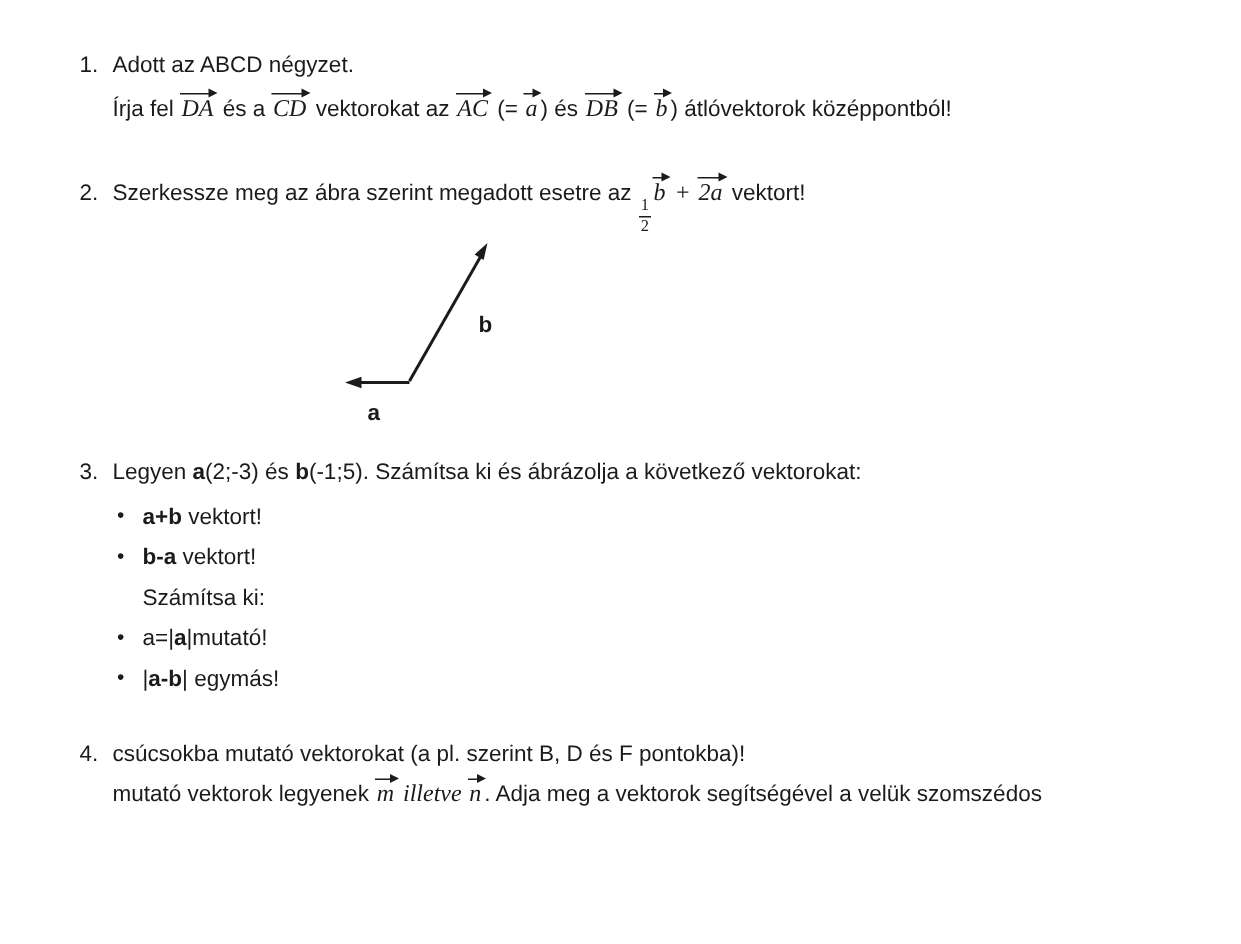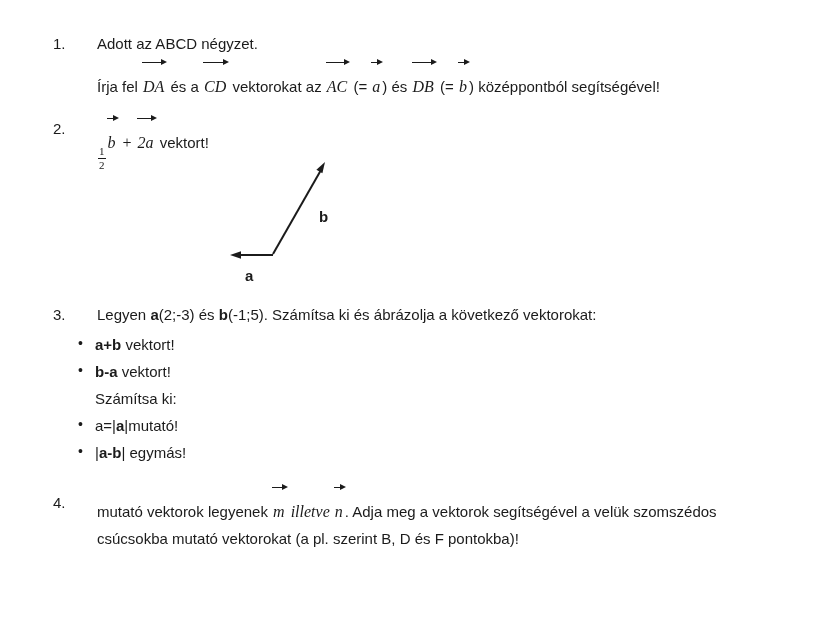--- a/index.html
+++ b/index.html
@@ -7,36 +7,36 @@
   body {
     position:relative;
     background:#ffffff;
     color:#1b1b1b;
     font-family:"Liberation Sans","DejaVu Sans",sans-serif;
     font-size:15px;
     overflow:hidden;
   }
   .problem { position:absolute; left:53px; width:745px; }
   .pnum { position:absolute; left:0; top:0; line-height:18px; }
-  .ptext { margin-left:44px; }
+  .ptext { margin-left:22px; }
   .line { white-space:nowrap; line-height:18px; }
   b, .bold { font-weight:700; }
 
   
   .math {
     font-family:"Liberation Serif","DejaVu Serif",serif;
     font-style:italic;
     font-size:16px;
   }
   
   .vec {
     display:inline-block;
     position:relative;
     line-height:1.05;
-    padding:15px 2px 0 1px;
+    padding:1px 2px 0 1px;
   }
   .vec::before {
     content:"";
     position:absolute;
     left:0; right:4px; top:-2px;
     border-top:1.4px solid #1b1b1b;
   }
   .vec::after {
     content:"";
     position:absolute;
@@ -76,28 +76,28 @@
   
   #p4 .line { line-height:27px; }
 </style>
 </head>
 <body>
 
 <div class="problem" id="p1" style="top:35px;">
   <span class="pnum">1.</span>
   <div class="ptext line">Adott az ABCD négyzet.</div>
   <div class="ptext line" style="margin-top:11px;">
-    <span>Írja fel </span><span class="math vec">DA</span><span> és a </span><span class="math vec">CD</span><span> vektorokat az </span><span class="math vec">AC</span><span> (= </span><span class="math vec">a</span><span>) és </span><span class="math vec">DB</span><span> (= </span><span class="math vec">b</span><span>) középpontból segítségével!</span>
+    <span>Írja fel </span><span class="math vec">DA</span><span> és a </span><span class="math vec">CD</span><span> vektorokat az </span><span class="math vec">AC</span><span> (= </span><span class="math vec">a</span><span>) és </span><span class="math vec">DB</span><span> (= </span><span class="math vec">b</span><span>) átlóvektorok középpontból!</span>
   </div>
 </div>
 
 <div class="problem" id="p2" style="top:120px;">
   <span class="pnum">2.</span>
   <div class="ptext line">
-    <span class="frac">
+    <span>Szerkessze meg az ábra szerint megadott esetre az </span><span class="frac">
         <span class="num">1</span>
         <span class="den">2</span>
       </span><span class="math vec">b</span><span class="op">+</span><span class="math vec">2a</span><span> vektort!</span>
   </div>
 </div>
 
 <div id="figure">
   <svg width="135" height="140" viewBox="0 0 135 140">
     <g>
       <line x1="58" y1="102" x2="106" y2="18" stroke="#1b1b1b" stroke-width="2"></line>
@@ -135,17 +135,17 @@
     <span class="bullet-text"><span>a=|</span><b>a</b><span>|mutató!</span></span>
   </div>
   <div class="p3row" style="top:138px;">
     <span class="bullet-marker">•</span>
     <span class="bullet-text"><span>|</span><b>a-b</b><span>| egymás!</span></span>
   </div>
 </div>
 
 <div class="problem" id="p4" style="top:489px;">
   <span class="pnum" style="line-height:27px;">4.</span>
+  <div class="ptext line">csúcsokba mutató vektorokat (a pl. szerint B, D és F pontokba)!</div>
   <div class="ptext line">
     <span>mutató vektorok legyenek </span><span class="math vec">m</span><span class="math"> illetve </span><span class="math vec">n</span><span>. Adja meg a vektorok segítségével a velük szomszédos</span>
   </div>
-  <div class="ptext line">csúcsokba mutató vektorokat (a pl. szerint B, D és F pontokba)!</div>
 </div>
 
 </body></html>

